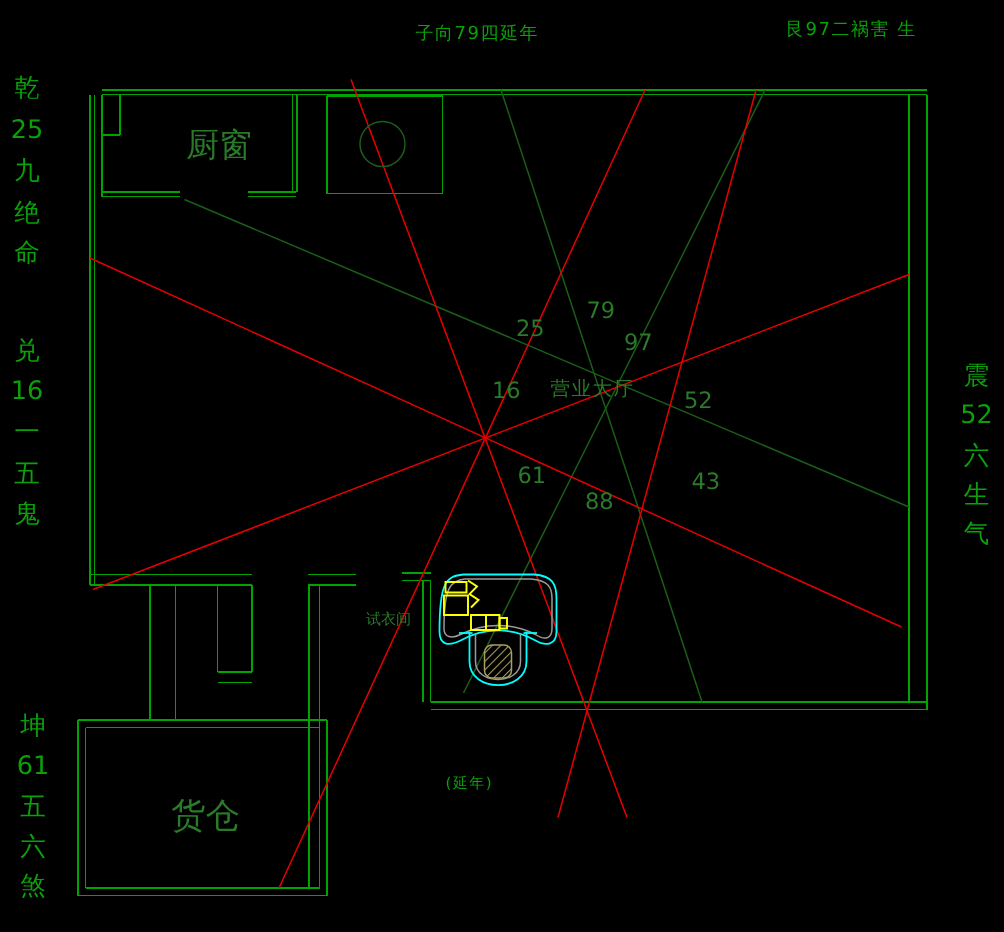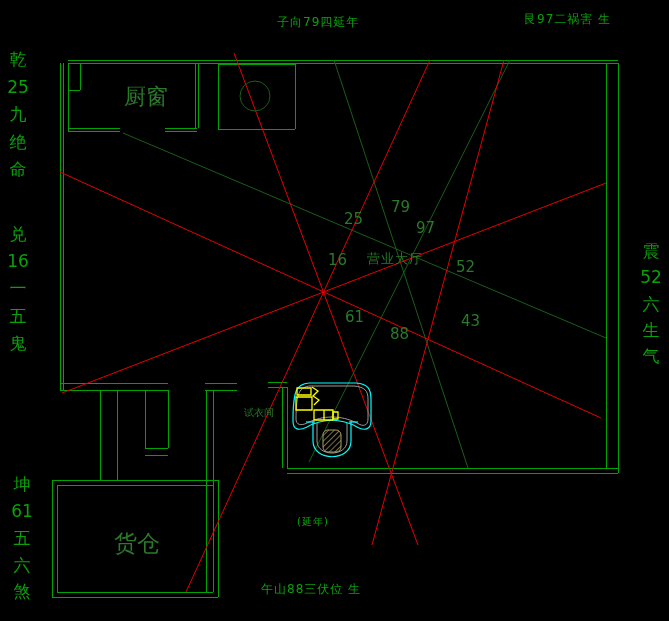--- a/index.html
+++ b/index.html
@@ -143,21 +143,20 @@
 61
 五
 六
 煞</div>
   <div class="vcol" style="left:636px;top:238px;line-height:1.55;">震
 52
 六
 生
 气</div>
   <div class="lbl" style="left:297px;top:515px;font-size:10px;">(延年)</div>
-  <div class="lbl" style="left:261px;top:581px;">午山88三伏位 生</div>
 
   <div class="room" style="left:124px;top:82px;font-size:22px;">厨窗</div>
   <div class="room" style="left:367px;top:250px;font-size:13px;letter-spacing:1px;">营业大厅</div>
   <div class="room" style="left:244px;top:406px;font-size:10px;">试衣间</div>
   <div class="room" style="left:114px;top:528px;font-size:23px;">货仓</div>
 
   <div class="num" style="left:344px;top:210px;">25</div>
   <div class="num" style="left:391px;top:198px;">79</div>
   <div class="num" style="left:416px;top:219px;">97</div>
   <div class="num" style="left:328px;top:251px;">16</div>

